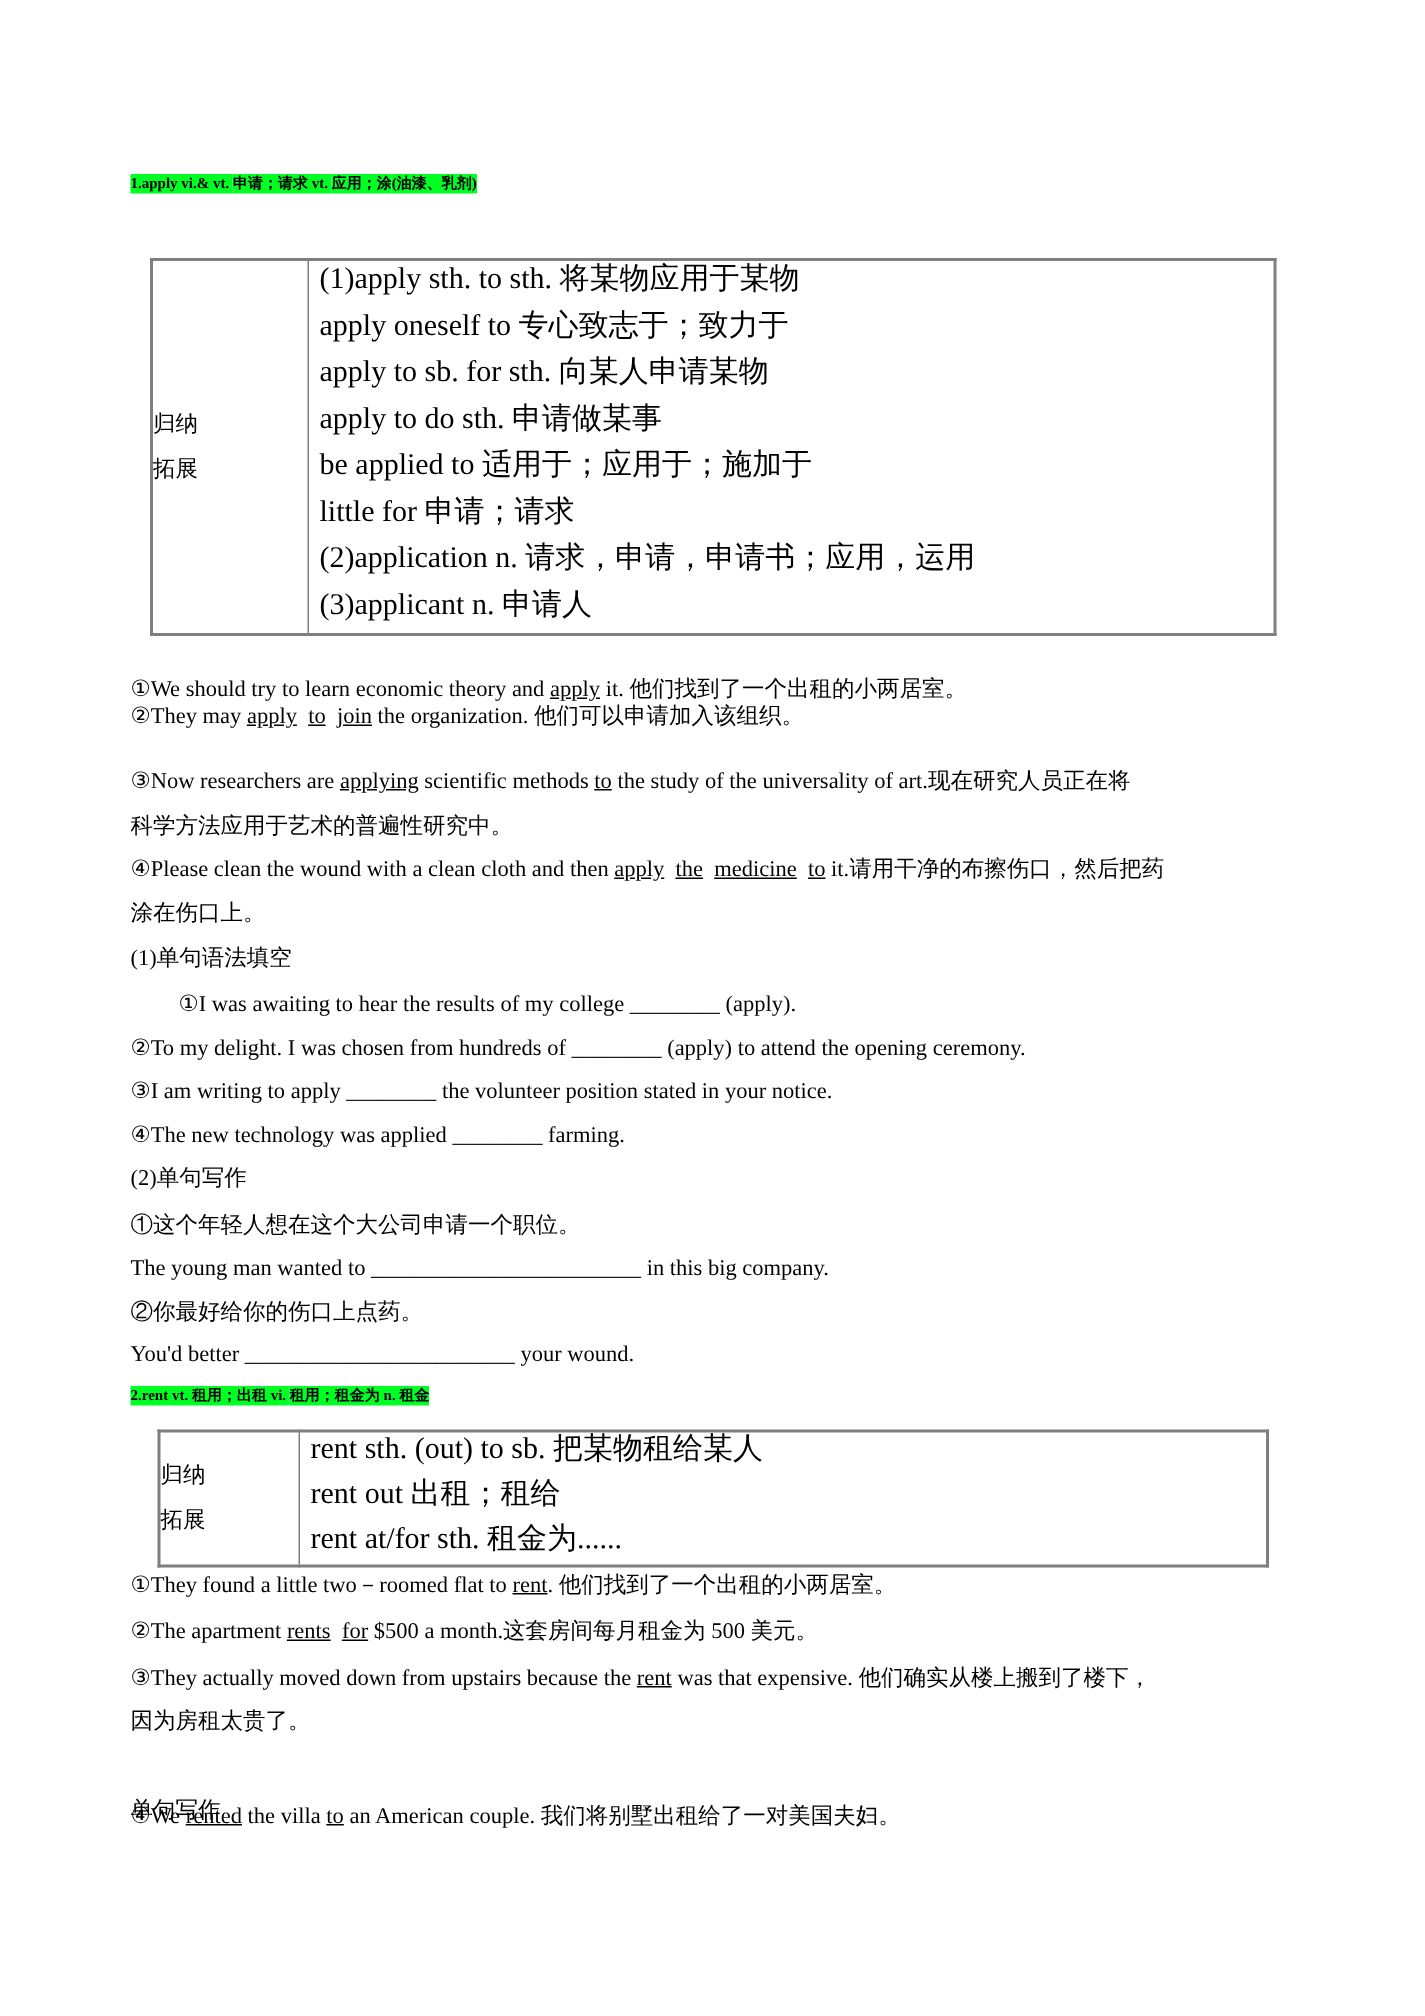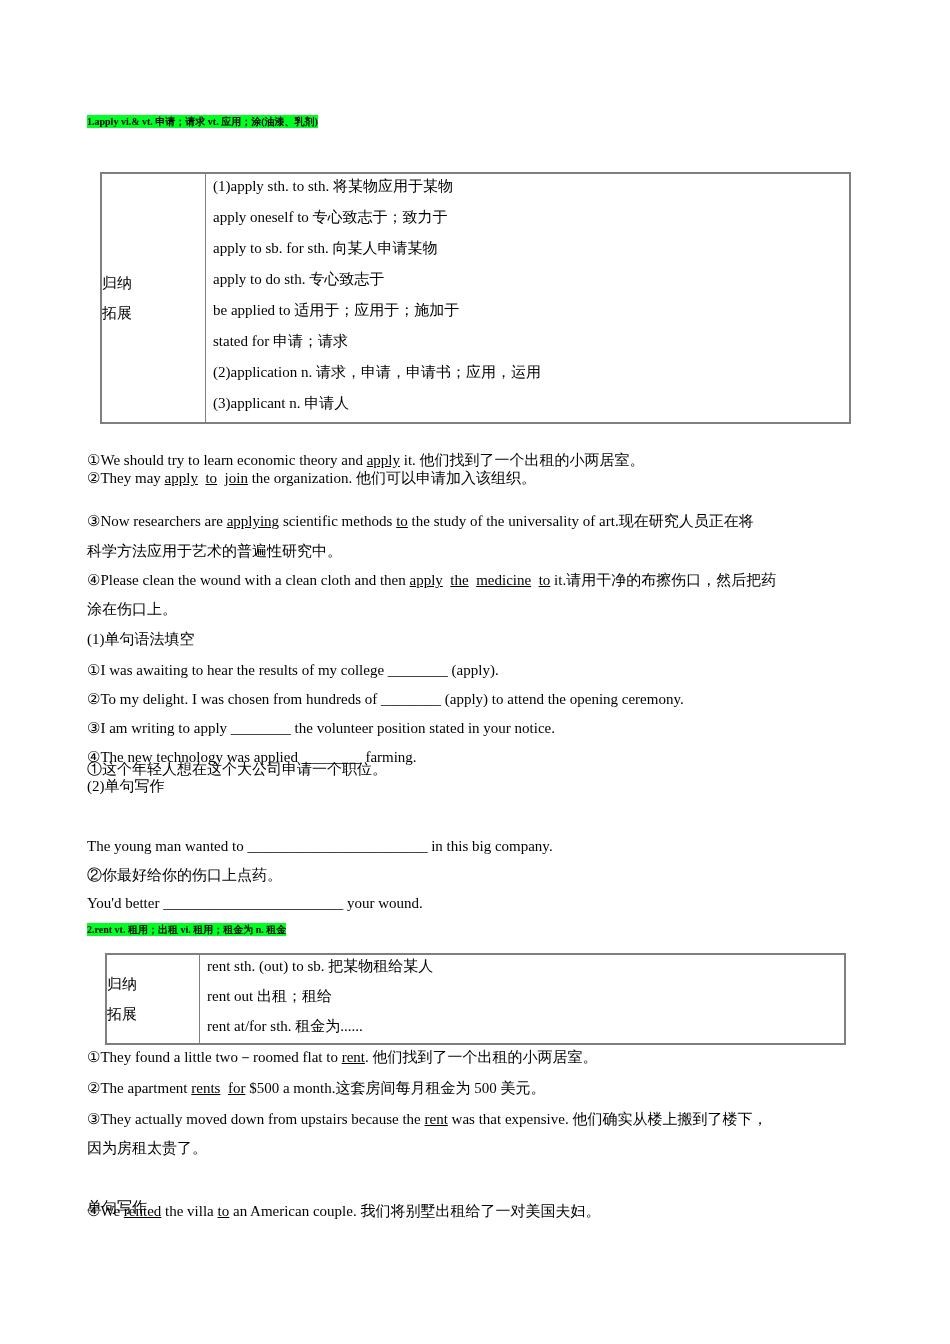--- a/index.html
+++ b/index.html
@@ -13,43 +13,43 @@
   .heading { font-weight: bold; font-size: 10px; }
   .hl { background: #00ff22; padding: 1px 0; }
   .u { text-decoration: underline; }
   table.box {
     position: absolute; border-collapse: collapse;
     border: 2px solid #7f7f7f;
   }
   table.box td { border: 1px solid #7f7f7f; vertical-align: top; padding: 0; }
   td.label-cell { text-align: left; vertical-align: middle !important; font-size: 15px; line-height: 30px; }
   td.content-cell { padding-left: 7px !important; }
-  .row { height: 31px; line-height: 24px; font-size: 15px; white-space: nowrap; }
+  .row { height: 31px; line-height: 24px; font-size: 20px; white-space: nowrap; }
 </style>
 </head>
 <body>
 
 <div class="abs heading" style="left:87px; top:115px;">
   <span class="hl">1.apply vi.&amp; vt. </span><span class="hl"> 申请；请求 </span><span class="hl"> vt. </span><span class="hl"> 应用；涂</span><span class="hl">(油漆、乳剂)</span>
 </div>
 
 <table class="box" style="left:100px; top:172px; width:751px; height:247px;">
   <tbody>
       <tr>
     <td class="label-cell" style="width:103px;">
       <div>归纳</div>
       <div>拓展</div>
     </td>
     <td class="content-cell" style="padding-top:0;">
       <div class="row">(1)apply sth. to sth.  将某物应用于某物</div>
       <div class="row">apply oneself to  专心致志于；致力于</div>
       <div class="row">apply to sb. for sth.  向某人申请某物</div>
-      <div class="row">apply to do sth.  专心致志于</div>
+      <div class="row">apply to do sth.  申请做某事</div>
       <div class="row">be applied to  适用于；应用于；施加于</div>
-      <div class="row">stated for  申请；请求</div>
+      <div class="row">little for  申请；请求</div>
       <div class="row">(2)application  n.  请求，申请，申请书；应用，运用</div>
       <div class="row">(3)applicant  n.  申请人</div>
     </td>
   </tr>
 </tbody>
   </table>
 
 <div class="line" style="top:450px;">
   <span>①We should try to learn economic theory and </span><span class="u">apply</span><span> it.  他们找到了一个出租的小两居室。</span>
 </div>
@@ -59,27 +59,27 @@
 <div class="line" style="top:511px;">
   <span>③Now researchers are </span><span class="u">applying</span><span> scientific methods </span><span class="u">to</span><span> the study of the universality of art.现在研究人员正在将</span>
 </div>
 <div class="line" style="top:541px;text-align:right;">科学方法应用于艺术的普遍性研究中。</div>
 <div class="line" style="top:570px;">
   <span>④Please clean the wound with a clean cloth and then </span><span class="u">apply</span>&nbsp;&nbsp;<span class="u">the</span>&nbsp;&nbsp;<span class="u">medicine</span>&nbsp;&nbsp;<span class="u">to</span><span> it.请用干净的布擦伤口，然后把药</span>
 </div>
 <div class="line" style="top:599px;">涂在伤口上。</div>
 
 <div class="line" style="top:629px;">(1)单句语法填空</div>
-<div class="line" style="top:660px;">①I was awaiting to hear the results of my college ________ (apply).</div>
+<div class="line" style="top:660px;margin-left:32px;">①I was awaiting to hear the results of my college ________ (apply).</div>
 <div class="line" style="top:689px;">②To my delight. I was chosen from hundreds of ________ (apply) to attend the opening ceremony.</div>
 <div class="line" style="top:718px;">③I am writing to apply ________ the volunteer position stated in your notice.</div>
 <div class="line" style="top:747px;">④The new technology was applied ________ farming.</div>
 
 <div class="line" style="top:776px;">(2)单句写作</div>
-<div class="line" style="top:759px;">①这个年轻人想在这个大公司申请一个职位。</div>
+<div class="line" style="top:807px;">①这个年轻人想在这个大公司申请一个职位。</div>
 <div class="line" style="top:836px;">The young man wanted to ________________________ in this big company.</div>
 <div class="line" style="top:865px;">②你最好给你的伤口上点药。</div>
 <div class="line" style="top:893px;">You'd better ________________________ your wound.</div>
 
 <div class="abs heading" style="left:87px; top:923px;">
   <span class="hl">2.rent vt. </span><span class="hl"> 租用；出租 </span><span class="hl"> vi. </span><span class="hl"> 租用；租金为 </span><span class="hl"> n. </span><span class="hl"> 租金</span>
 </div>
 
 <table class="box" style="left:105px; top:953px; width:741px; height:92px;">
   <tbody>

